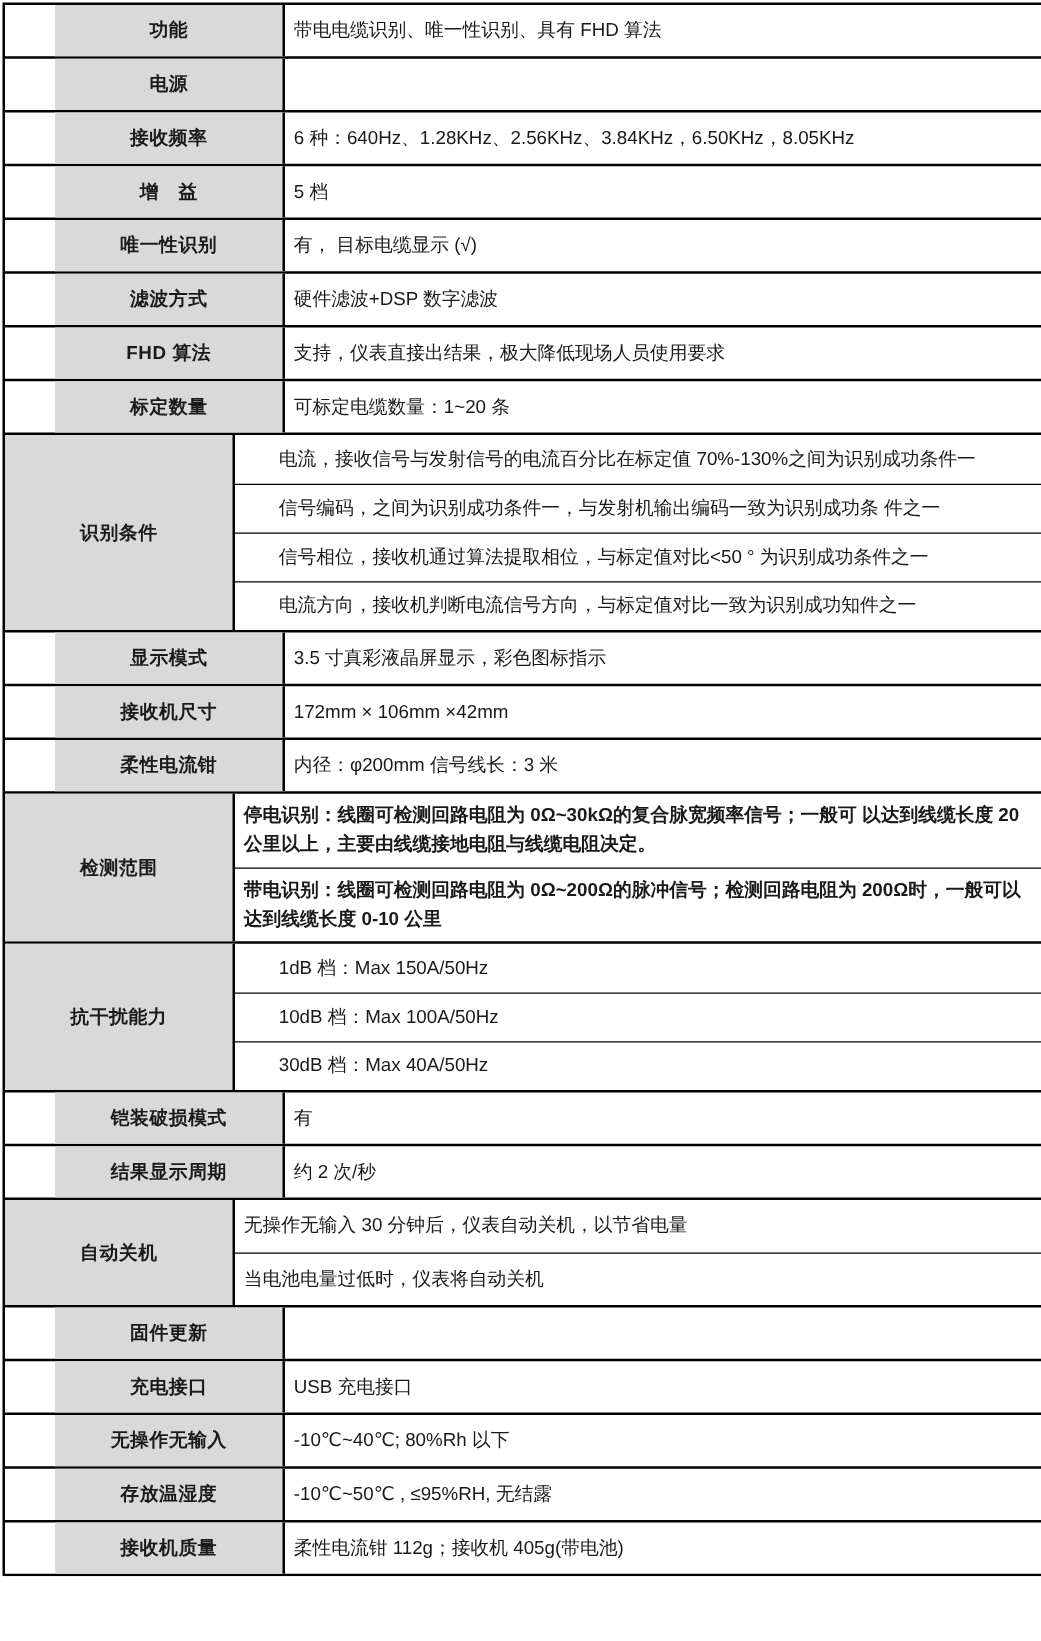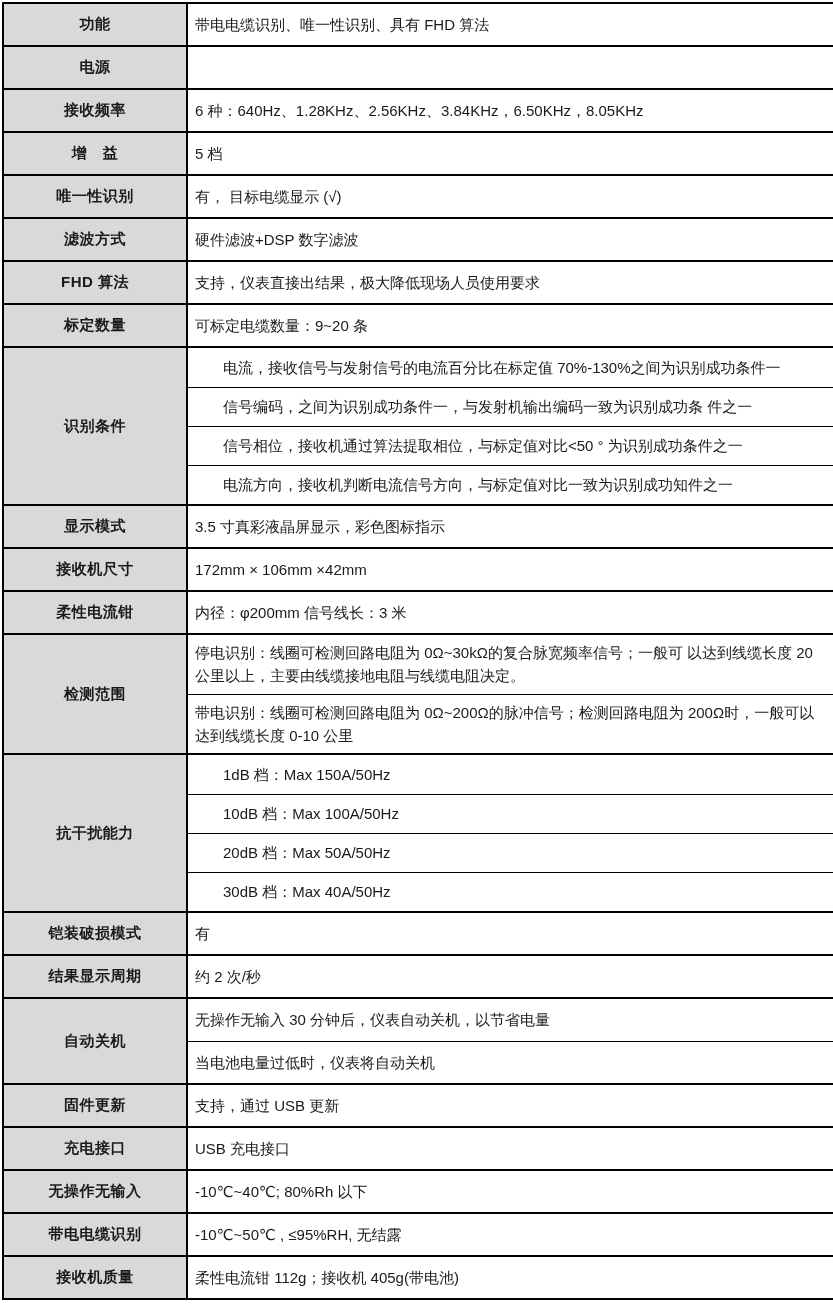--- a/index.html
+++ b/index.html
@@ -50,23 +50,23 @@
     align-items: center;
     padding: 6px 4px 6px 7px;
     border-top: 1px solid #000000;
     min-height: 28px;
     line-height: 1.55;
     box-sizing: border-box;
   }
   .value-cell:first-child {
     border-top: none;
   }
-  .row-single { min-height: 41px; }
+  .row-single { min-height: 41px; padding-left: 40px; }
   .row-sub4 .value-cell { min-height: 39px; padding-left: 35px; }
-  .row-tall .value-cell { min-height: 55px; }
+  .row-tall .value-cell { min-height: 55px; font-weight: bold; }
   .row-sub2 .value-cell { min-height: 42px; }
 </style>
 </head>
 <body>
 
 <div class="spec-table">
 
   <div class="spec-row row-single">
     <div class="label-cell">功能</div>
     <div class="values-col">
@@ -109,21 +109,21 @@
   <div class="spec-row row-single">
     <div class="label-cell">FHD 算法</div>
     <div class="values-col">
         <div class="value-cell">支持，仪表直接出结果，极大降低现场人员使用要求</div>
       </div>
   </div>
 
   <div class="spec-row row-single">
     <div class="label-cell">标定数量</div>
     <div class="values-col">
-        <div class="value-cell">可标定电缆数量：9~20 条</div>
+        <div class="value-cell">可标定电缆数量：1~20 条</div>
       </div>
   </div>
 
   <div class="spec-row row-sub4">
     <div class="label-cell">识别条件</div>
     <div class="values-col">
       <div class="value-cell">电流，接收信号与发射信号的电流百分比在标定值 70%-130%之间为识别成功条件一</div>
       <div class="value-cell">信号编码，之间为识别成功条件一，与发射机输出编码一致为识别成功条 件之一</div>
       <div class="value-cell">信号相位，接收机通过算法提取相位，与标定值对比&lt;50 ° 为识别成功条件之一</div>
       <div class="value-cell">电流方向，接收机判断电流信号方向，与标定值对比一致为识别成功知件之一</div>
@@ -157,21 +157,20 @@
       <div class="value-cell">停电识别：线圈可检测回路电阻为 0Ω~30kΩ的复合脉宽频率信号；一般可 以达到线缆长度 20 公里以上，主要由线缆接地电阻与线缆电阻决定。</div>
       <div class="value-cell">带电识别：线圈可检测回路电阻为 0Ω~200Ω的脉冲信号；检测回路电阻为 200Ω时，一般可以达到线缆长度 0-10 公里</div>
     </div>
   </div>
 
   <div class="spec-row row-sub4">
     <div class="label-cell">抗干扰能力</div>
     <div class="values-col">
       <div class="value-cell">1dB 档：Max 150A/50Hz</div>
       <div class="value-cell">10dB 档：Max 100A/50Hz</div>
-      <div class="value-cell">20dB 档：Max 50A/50Hz</div>
       <div class="value-cell">30dB 档：Max 40A/50Hz</div>
     </div>
   </div>
 
 
   <div class="spec-row row-single">
     <div class="label-cell">铠装破损模式</div>
     <div class="values-col">
         <div class="value-cell">有</div>
       </div>
@@ -187,41 +186,38 @@
   <div class="spec-row row-sub2">
     <div class="label-cell">自动关机</div>
     <div class="values-col">
       <div class="value-cell">无操作无输入 30 分钟后，仪表自动关机，以节省电量</div>
       <div class="value-cell">当电池电量过低时，仪表将自动关机</div>
     </div>
   </div>
 
   <div class="spec-row row-single">
     <div class="label-cell">固件更新</div>
-    <div class="values-col">
-        <div class="value-cell">支持，通过 USB 更新</div>
-      </div>
   </div>
 
   <div class="spec-row row-single">
     <div class="label-cell">充电接口</div>
     <div class="values-col">
         <div class="value-cell">USB 充电接口</div>
       </div>
   </div>
 
   <div class="spec-row row-single">
     <div class="label-cell">无操作无输入</div>
     <div class="values-col">
         <div class="value-cell">-10℃~40℃; 80%Rh 以下</div>
       </div>
   </div>
 
   <div class="spec-row row-single">
-    <div class="label-cell">带电电缆识别</div>
+    <div class="label-cell">存放温湿度</div>
     <div class="values-col">
         <div class="value-cell">-10℃~50℃ , ≤95%RH, 无结露</div>
       </div>
   </div>
 
   <div class="spec-row row-single">
     <div class="label-cell">接收机质量</div>
     <div class="values-col">
         <div class="value-cell">柔性电流钳 112g；接收机 405g(带电池)</div>
       </div>

